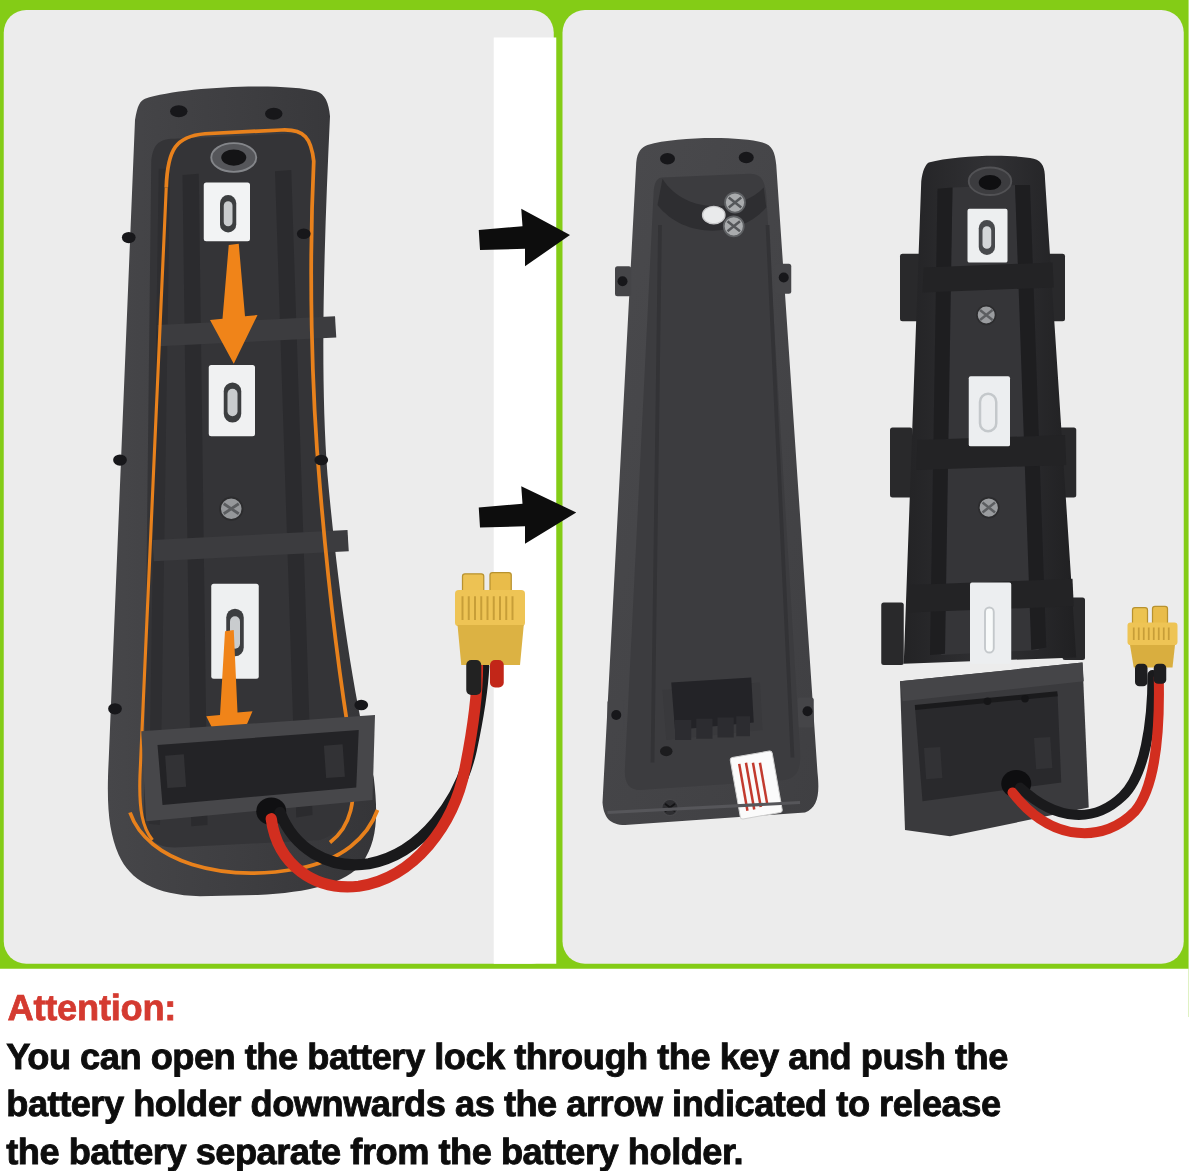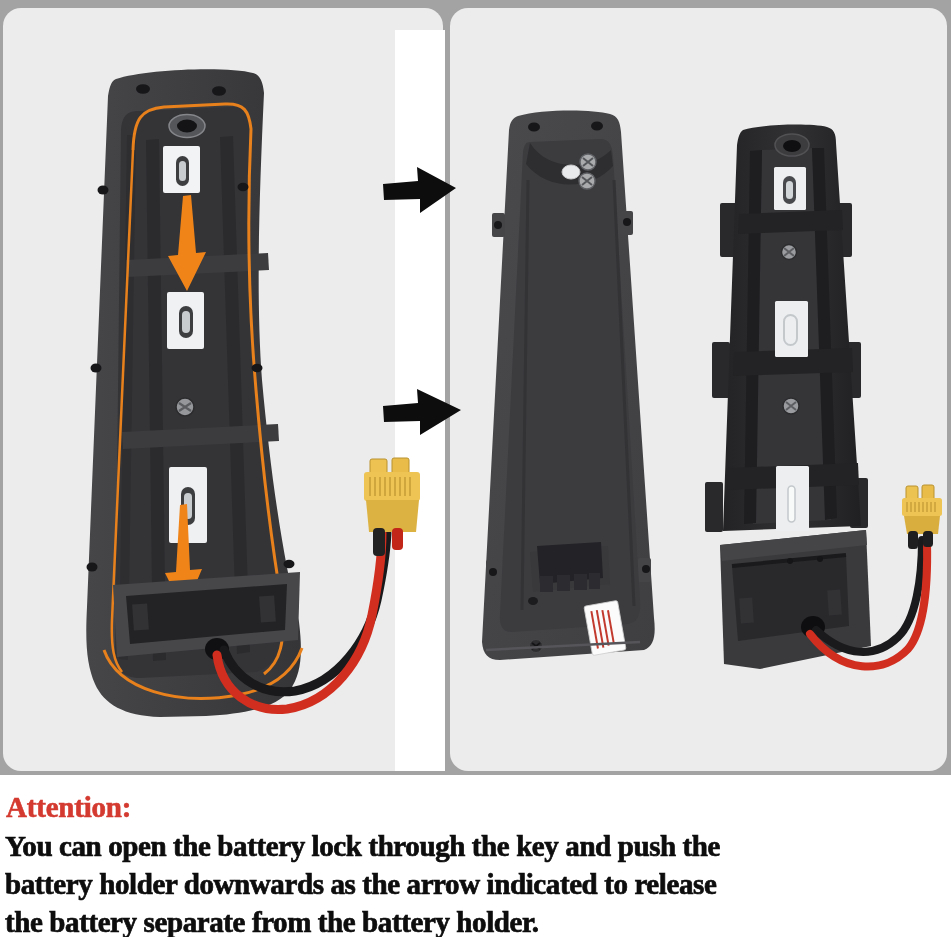--- a/index.html
+++ b/index.html
@@ -1,17 +1,17 @@
 <!DOCTYPE html>
 <html><head>
 <meta charset="utf-8">
 <style>
   html,body{margin:0;padding:0;background:#ffffff;}
   body{width:951px;height:937px;overflow:hidden;font-family:"Liberation Sans","DejaVu Sans",sans-serif;}
-  .stage{position:relative;width:951px;height:937px;background:#a3a3a3;font-family:Liberation Serif, serif;}
+  .stage{position:relative;width:951px;height:937px;background:#84cc16;}
   .panel{position:absolute;top:8px;height:763px;background:#ececec;border-radius:18px;}
   .panel.left{left:3px;width:440px;}
   .panel.right{left:450px;width:497px;}
   .gutter-band{position:absolute;left:395px;top:30px;width:50px;height:741px;background:#ffffff;}
   svg.art{position:absolute;left:0;top:0;width:951px;height:775px;}
   .caption{position:absolute;left:0;top:775px;width:951px;height:162px;background:#ffffff;}
   .attn{position:absolute;left:6px;top:16px;font-size:29px;font-weight:bold;color:#d43a30;
         letter-spacing:-0.2px;-webkit-text-stroke:0.6px #d43a30;}
   .cap-line{position:absolute;left:5px;width:946px;font-size:29px;font-weight:bold;color:#0d0d0d;
         letter-spacing:-0.4px;-webkit-text-stroke:0.7px #0d0d0d;white-space:nowrap;}

